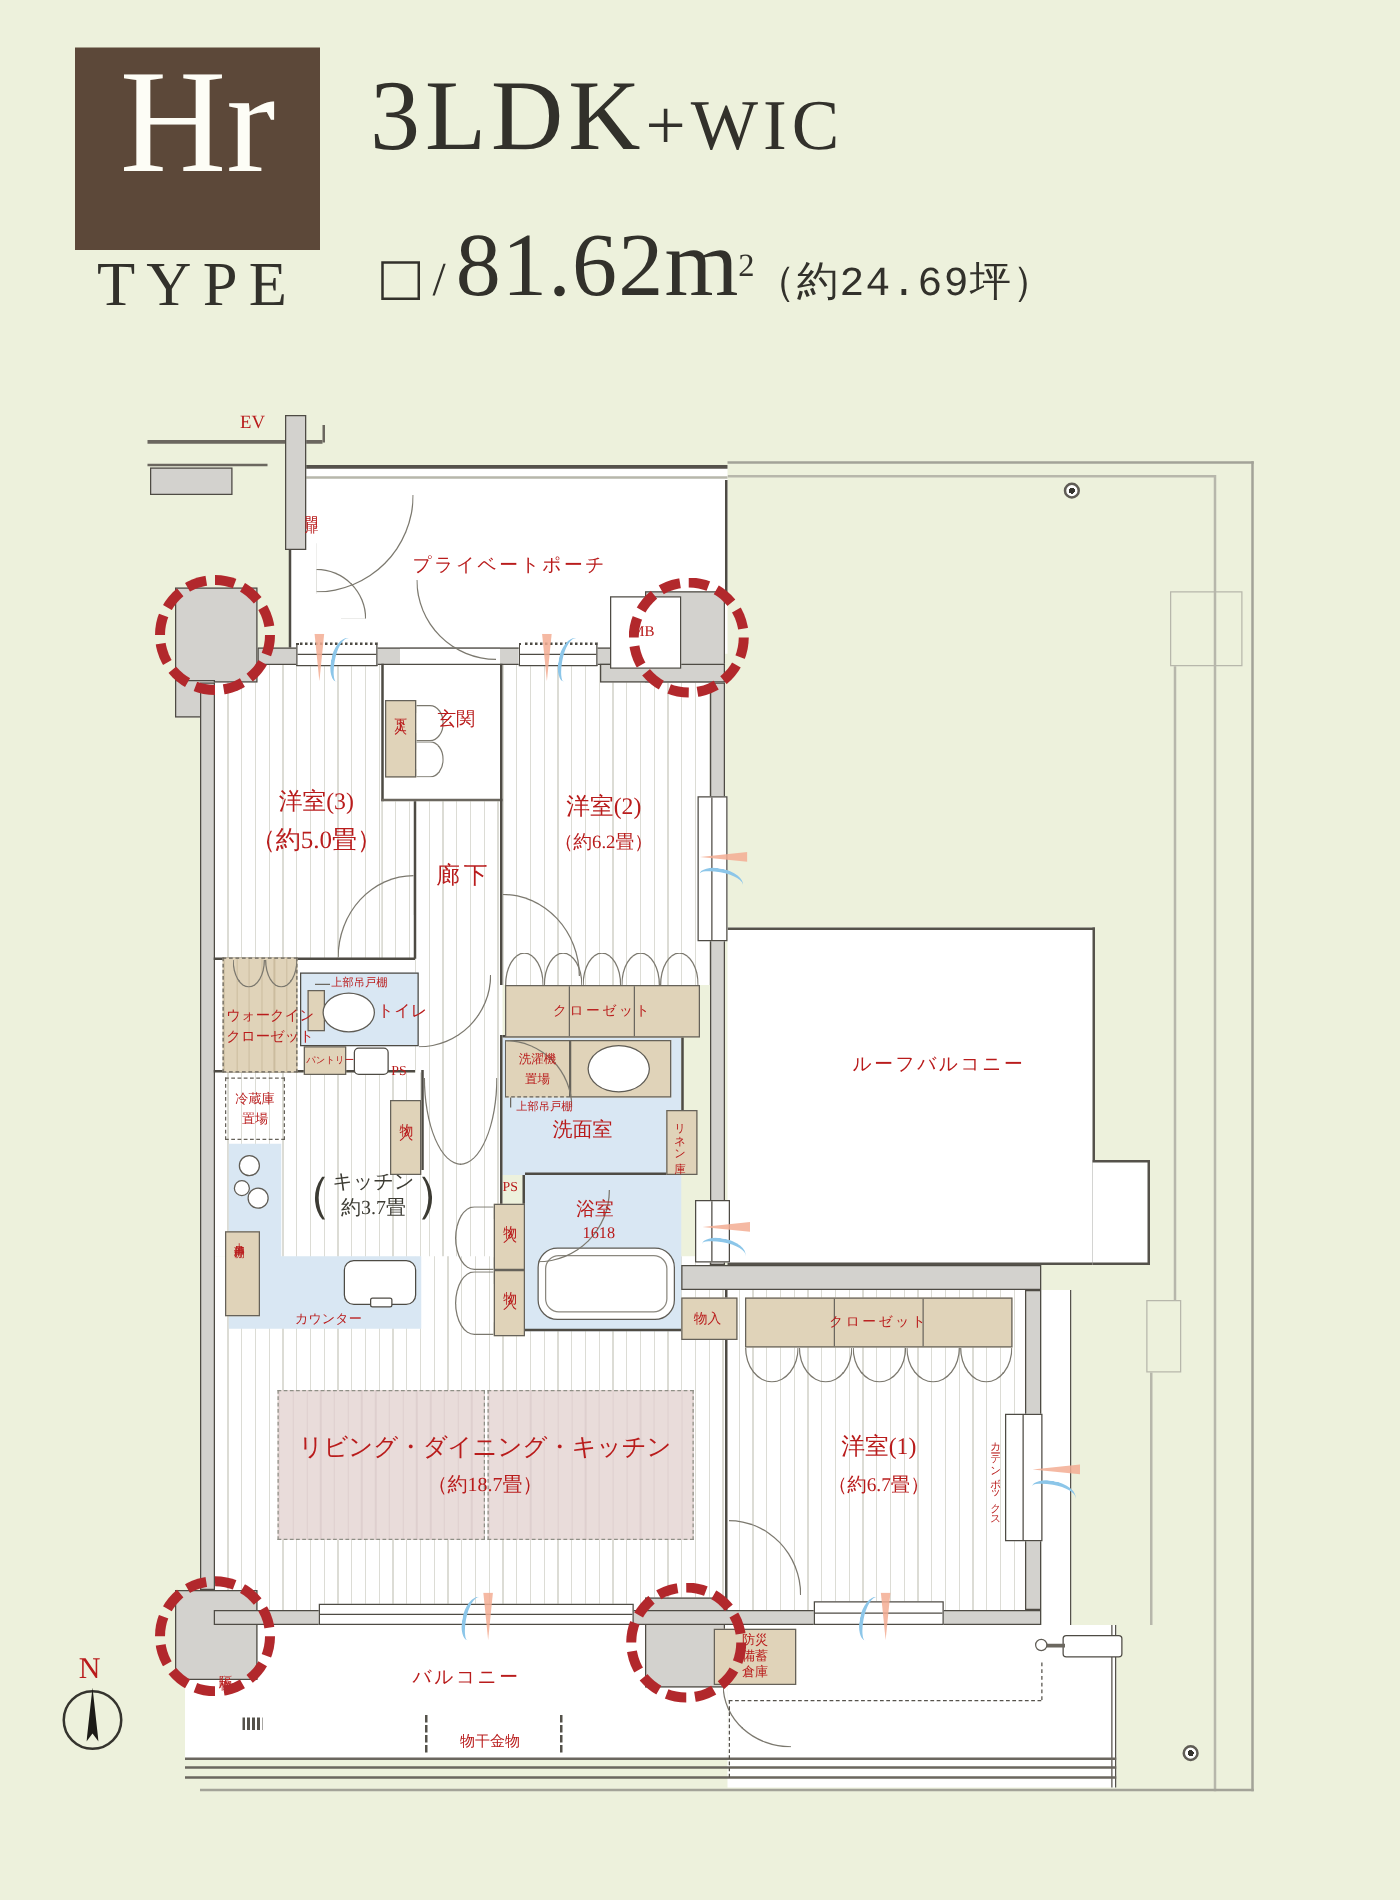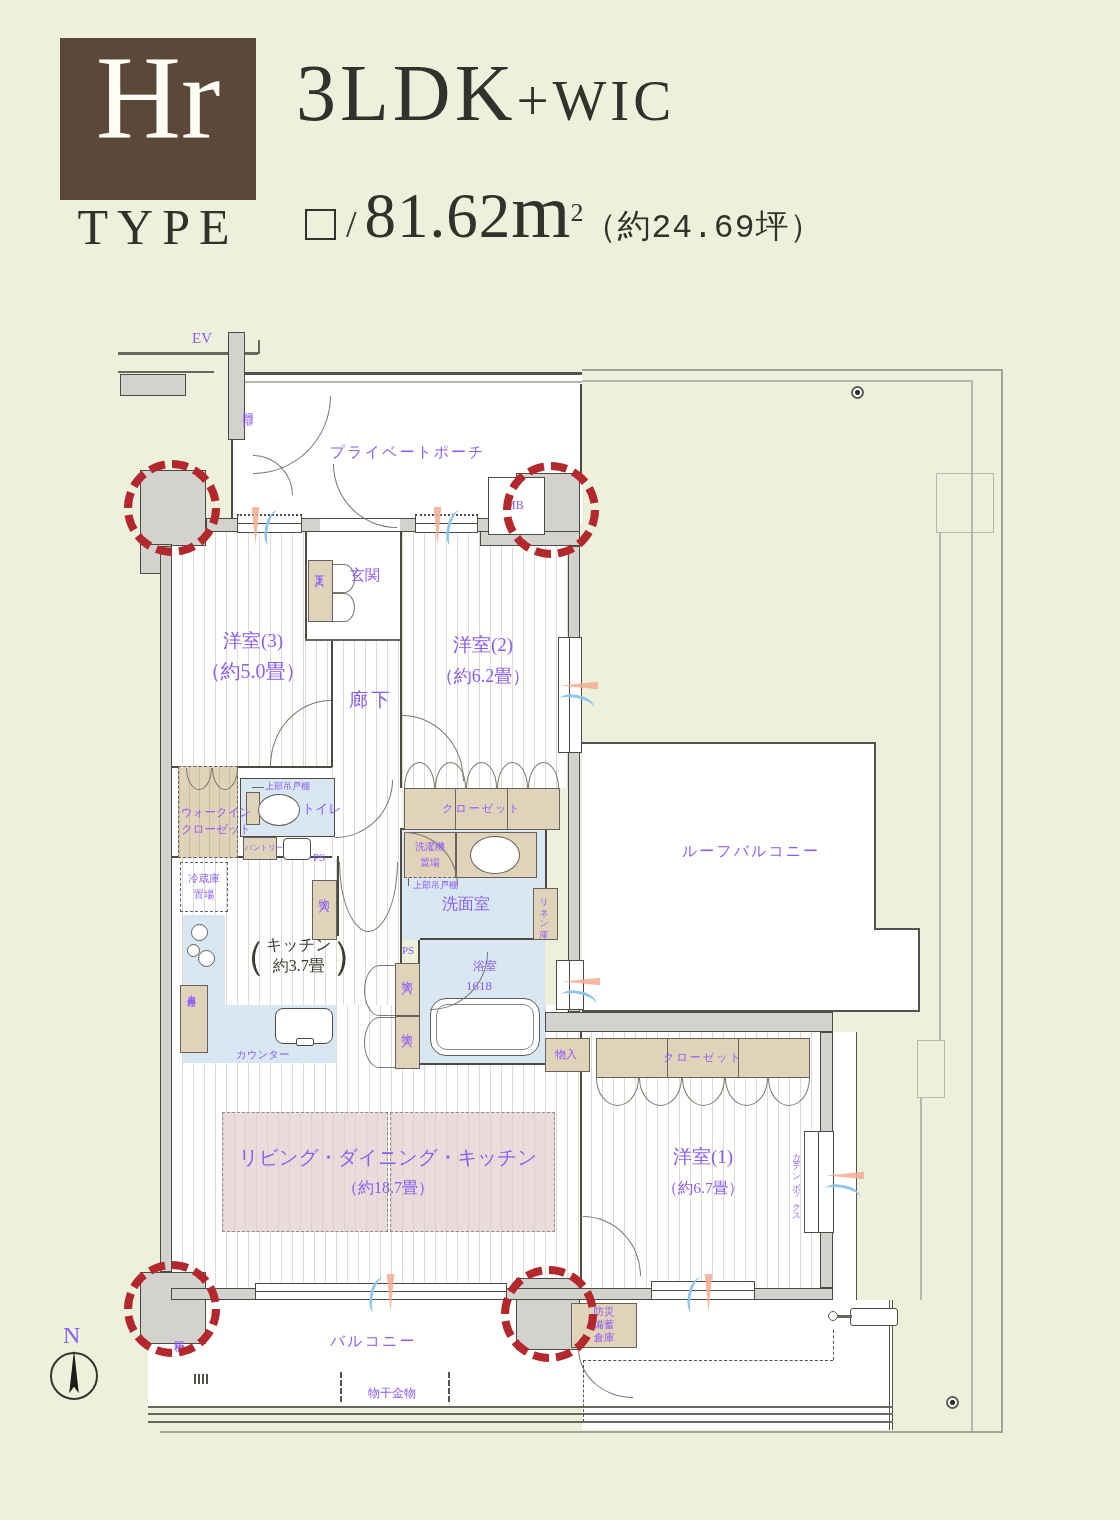--- a/index.html
+++ b/index.html
@@ -1,19 +1,19 @@
 <!DOCTYPE html>
 <html><head>
 <meta charset="utf-8">
 <style>
   html,body{margin:0;padding:0;background:#edf1dc;}
   .page{position:relative;width:1120px;height:1520px;background:#edf1dc;overflow:hidden;
         font-family:"Liberation Serif","DejaVu Serif",serif;color:#35342c;}
   .abs{position:absolute;}
-  .lbl{position:absolute;font-family:"Liberation Serif","DejaVu Serif",serif;color:#8b5cf6;white-space:nowrap;}
+  .lbl{position:absolute;font-family:"Liberation Serif","DejaVu Serif",serif;color:#b91c1c;white-space:nowrap;}
   .ctr{transform:translateX(-50%);}
   .v{writing-mode:vertical-rl;text-orientation:upright;letter-spacing:2px;}
   .wall{position:absolute;background:#d3d2ce;border:1.5px solid #4e4b44;box-sizing:border-box;}
   .thin{position:absolute;background:#4e4b44;}
   .ltline{position:absolute;background:#b7b7ab;}
   .white{position:absolute;background:#ffffff;}
   .stripes{position:absolute;background-color:#fff;background-image:repeating-linear-gradient(to right,#dcdcd5 0,#dcdcd5 1px,transparent 1px,transparent 11px);}
   .blue{position:absolute;background:#d9e7f3;}
   .tan{position:absolute;background:#e0d3b9;border:1.2px solid #66625a;box-sizing:border-box;}
   .tanstripe{background-image:repeating-linear-gradient(to right,#cbbc9e 0,#cbbc9e 1px,transparent 1px,transparent 10px);}
@@ -43,21 +43,21 @@
   </div>
   <div class="lbl" style="left:54px;top:198px;width:208px;text-align:center;font-size:50px;letter-spacing:9px;color:#32312b;">TYPE</div>
 
   <div class="abs" style="left:296px;top:48px;">
     <span style="font-size:80px;letter-spacing:4px;color:#32312b;">3LDK</span><span style="font-size:57px;letter-spacing:4px;color:#32312b;">+WIC</span>
   </div>
 
   <div class="abs" style="left:305px;top:168px;display:flex;align-items:baseline;color:#32312b;">
     <span style="width:27px;height:27px;border:2.5px solid #32312b;display:inline-block;align-self:center;margin-top:26px;"></span>
     <span style="font-size:38px;margin-left:10px;margin-right:8px;">/</span>
-    <span style="font-size:63px;letter-spacing:1px;">81.62</span>
+    <span style="font-size:72px;letter-spacing:1px;">81.62</span>
     <span style="font-size:76px;">m</span>
     <span style="font-size:26px;align-self:flex-start;margin-top:30px;">2</span>
     <span style="font-size:33px;letter-spacing:1px;font-family:Liberation Mono, monospace;">（約24.69坪）</span>
   </div>
 
   <div class="ltline" style="left:582px;top:369px;width:421px;height:2px;background:#a3a398;"></div>
   <div class="ltline" style="left:582px;top:380px;width:390px;height:1.5px;"></div>
   <div class="ltline" style="left:1001px;top:369px;width:2px;height:1064px;background:#a3a398;"></div>
   <div class="ltline" style="left:971px;top:380px;width:1.5px;height:1053px;"></div>
   <div class="abs" style="left:936px;top:473px;width:58px;height:60px;border:1.5px solid #b7b7ab;box-sizing:border-box;"></div>
@@ -224,21 +224,21 @@
   <div class="lbl" style="left:192px;top:330px;font-size:15px;">EV</div>
   <div class="lbl v" style="left:240px;top:404px;font-size:11px;">門扉</div>
   <div class="lbl" style="left:330px;top:443px;font-size:15px;letter-spacing:2px;">プライベートポーチ</div>
   <div class="lbl" style="left:505px;top:498px;font-size:12px;">MB</div>
   <div class="lbl" style="left:350px;top:566px;font-size:15px;">玄関</div>
   <div class="lbl v" style="left:312px;top:567px;font-size:10px;letter-spacing:1px;">下足入</div>
 
   <div class="lbl ctr" style="left:253px;top:628px;font-size:19px;">洋室(3)</div>
   <div class="lbl ctr" style="left:253px;top:658px;font-size:20px;">（約5.0畳）</div>
   <div class="lbl ctr" style="left:483px;top:632px;font-size:19px;">洋室(2)</div>
-  <div class="lbl ctr" style="left:483px;top:664px;font-size:18px;">（約6.2畳）</div>
+  <div class="lbl ctr" style="left:483px;top:664px;font-size:15px;">（約6.2畳）</div>
   <div class="lbl" style="left:349px;top:687px;font-size:19px;letter-spacing:3px;">廊下</div>
 
   <div class="lbl" style="left:181px;top:805px;font-size:11.5px;">ウォークイン</div>
   <div class="lbl" style="left:181px;top:822px;font-size:11.5px;">クローゼット</div>
   <div class="fixline" style="left:252px;top:787px;width:12px;height:1.2px;"></div>
   <div class="lbl" style="left:265px;top:780px;font-size:9px;">上部吊戸棚</div>
   <div class="lbl" style="left:302px;top:800px;font-size:13px;">トイレ</div>
   <div class="lbl" style="left:245px;top:843px;font-size:7.5px;">パントリー</div>
   <div class="lbl" style="left:313px;top:851px;font-size:11px;">PS</div>
   <div class="lbl ctr" style="left:204px;top:872px;font-size:10.5px;">冷蔵庫</div>
@@ -259,21 +259,21 @@
   <div class="lbl v" style="left:399px;top:972px;font-size:11px;">物入</div>
   <div class="lbl v" style="left:399px;top:1025px;font-size:11px;">物入</div>
 
   <div class="lbl ctr" style="left:430px;top:840px;font-size:10px;">洗濯機</div>
   <div class="lbl ctr" style="left:430px;top:856px;font-size:10px;">置場</div>
   <div class="fixline" style="left:408px;top:878px;width:1.2px;height:8px;"></div>
   <div class="lbl" style="left:413px;top:879px;font-size:9px;">上部吊戸棚</div>
   <div class="lbl" style="left:442px;top:894px;font-size:16px;">洗面室</div>
   <div class="lbl v" style="left:537px;top:892px;font-size:9px;letter-spacing:0;">リネン庫</div>
   <div class="lbl" style="left:402px;top:944px;font-size:11px;">PS</div>
-  <div class="lbl" style="left:461px;top:958px;font-size:12px;margin-left:12px;">浴室</div>
+  <div class="lbl" style="left:461px;top:958px;font-size:15px;">浴室</div>
   <div class="lbl" style="left:466px;top:978px;font-size:13px;">1618</div>
 
   <div class="lbl" style="left:555px;top:1047px;font-size:11px;">物入</div>
   <div class="lbl ctr" style="left:703px;top:1050px;font-size:11px;letter-spacing:2px;">クローゼット</div>
   <div class="lbl ctr" style="left:482px;top:801px;font-size:11px;letter-spacing:2px;">クローゼット</div>
 
   <div class="lbl ctr" style="left:388px;top:1144px;font-size:19.5px;">リビング・ダイニング・キッチン</div>
   <div class="lbl ctr" style="left:388px;top:1178px;font-size:16px;">（約18.7畳）</div>
   <div class="lbl ctr" style="left:703px;top:1144px;font-size:19px;">洋室(1)</div>
   <div class="lbl ctr" style="left:703px;top:1178px;font-size:15.5px;">（約6.7畳）</div>

